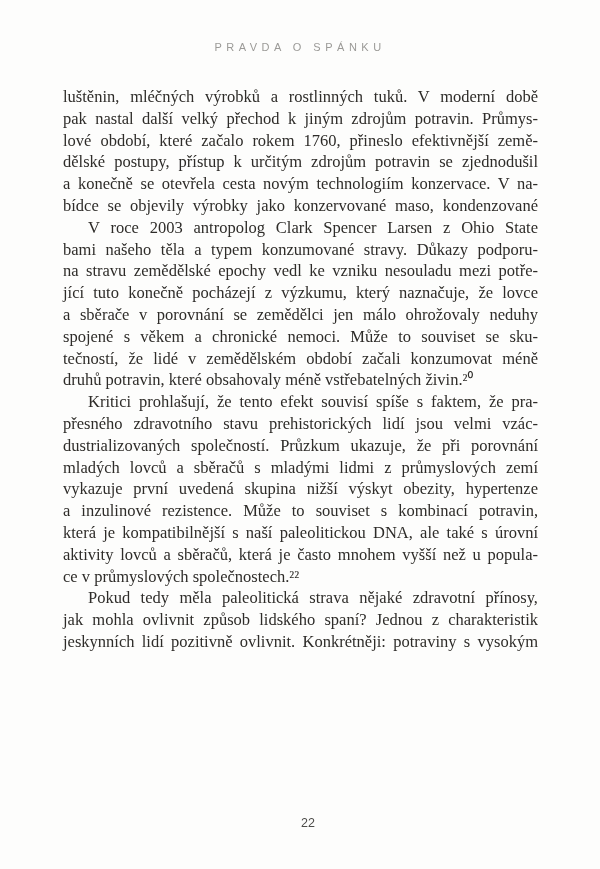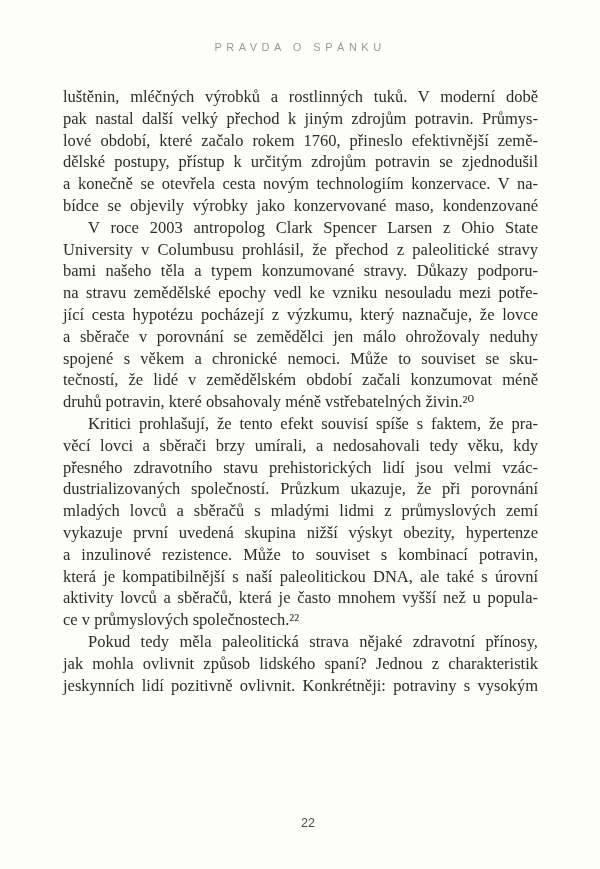--- a/index.html
+++ b/index.html
@@ -24,20 +24,21 @@
     letter-spacing: 4.5px;
     color: #9b9a97;
   }
   .text-block {
     position: absolute;
     top: 86px; left: 63px;
     width: 475px;
     font-size: 16.5px;
     line-height: 21.8px;
     color: #2e2c29;
+    font-family: Liberation Serif, serif;
   }
   .paragraph { margin: 0; padding: 0; }
   .line {
     text-align: justify;
     text-align-last: justify;
     white-space: normal;
   }
   .line.para-end { text-align-last: left; }
   .line.indent { text-indent: 25px; }
   .folio {
@@ -62,33 +63,31 @@
       <div class="line">luštěnin, mléčných výrobků a rostlinných tuků. V moderní době</div>
       <div class="line">pak nastal další velký přechod k jiným zdrojům potravin. Průmys-</div>
       <div class="line">lové období, které začalo rokem 1760, přineslo efektivnější země-</div>
       <div class="line">dělské postupy, přístup k určitým zdrojům potravin se zjednodušil</div>
       <div class="line">a konečně se otevřela cesta novým technologiím konzervace. V na-</div>
       <div class="line">bídce se objevily výrobky jako konzervované maso, kondenzované</div>
     </div>
 
     <div class="paragraph">
       <div class="line indent">V roce 2003 antropolog Clark Spencer Larsen z Ohio State</div>
-      <div class="line">University v Columbusu prohlásil, že přechod z paleolitické stravy</div>
       <div class="line">bami našeho těla a typem konzumované stravy. Důkazy podporu-</div>
       <div class="line">na stravu zemědělské epochy vedl ke vzniku nesouladu mezi potře-</div>
-      <div class="line">jící cesta hypotézu pocházejí z výzkumu, který naznačuje, že lovce</div>
+      <div class="line">jící tuto konečně pocházejí z výzkumu, který naznačuje, že lovce</div>
       <div class="line">a sběrače v porovnání se zemědělci jen málo ohrožovaly neduhy</div>
       <div class="line">spojené s věkem a chronické nemoci. Může to souviset se sku-</div>
       <div class="line">tečností, že lidé v zemědělském období začali konzumovat méně</div>
       <div class="line para-end">druhů potravin, které obsahovaly méně vstřebatelných živin.²⁰</div>
     </div>
 
     <div class="paragraph">
       <div class="line indent">Kritici prohlašují, že tento efekt souvisí spíše s faktem, že pra-</div>
-      <div class="line">věcí lovci a sběrači brzy umírali, a nedosahovali tedy věku, kdy</div>
       <div class="line">přesného zdravotního stavu prehistorických lidí jsou velmi vzác-</div>
       <div class="line">dustrializovaných společností. Průzkum ukazuje, že při porovnání</div>
       <div class="line">mladých lovců a sběračů s mladými lidmi z průmyslových zemí</div>
       <div class="line">vykazuje první uvedená skupina nižší výskyt obezity, hypertenze</div>
       <div class="line">a inzulinové rezistence. Může to souviset s kombinací potravin,</div>
       <div class="line">která je kompatibilnější s naší paleolitickou DNA, ale také s úrovní</div>
       <div class="line">aktivity lovců a sběračů, která je často mnohem vyšší než u popula-</div>
       <div class="line para-end">ce v průmyslových společnostech.²²</div>
     </div>
 

